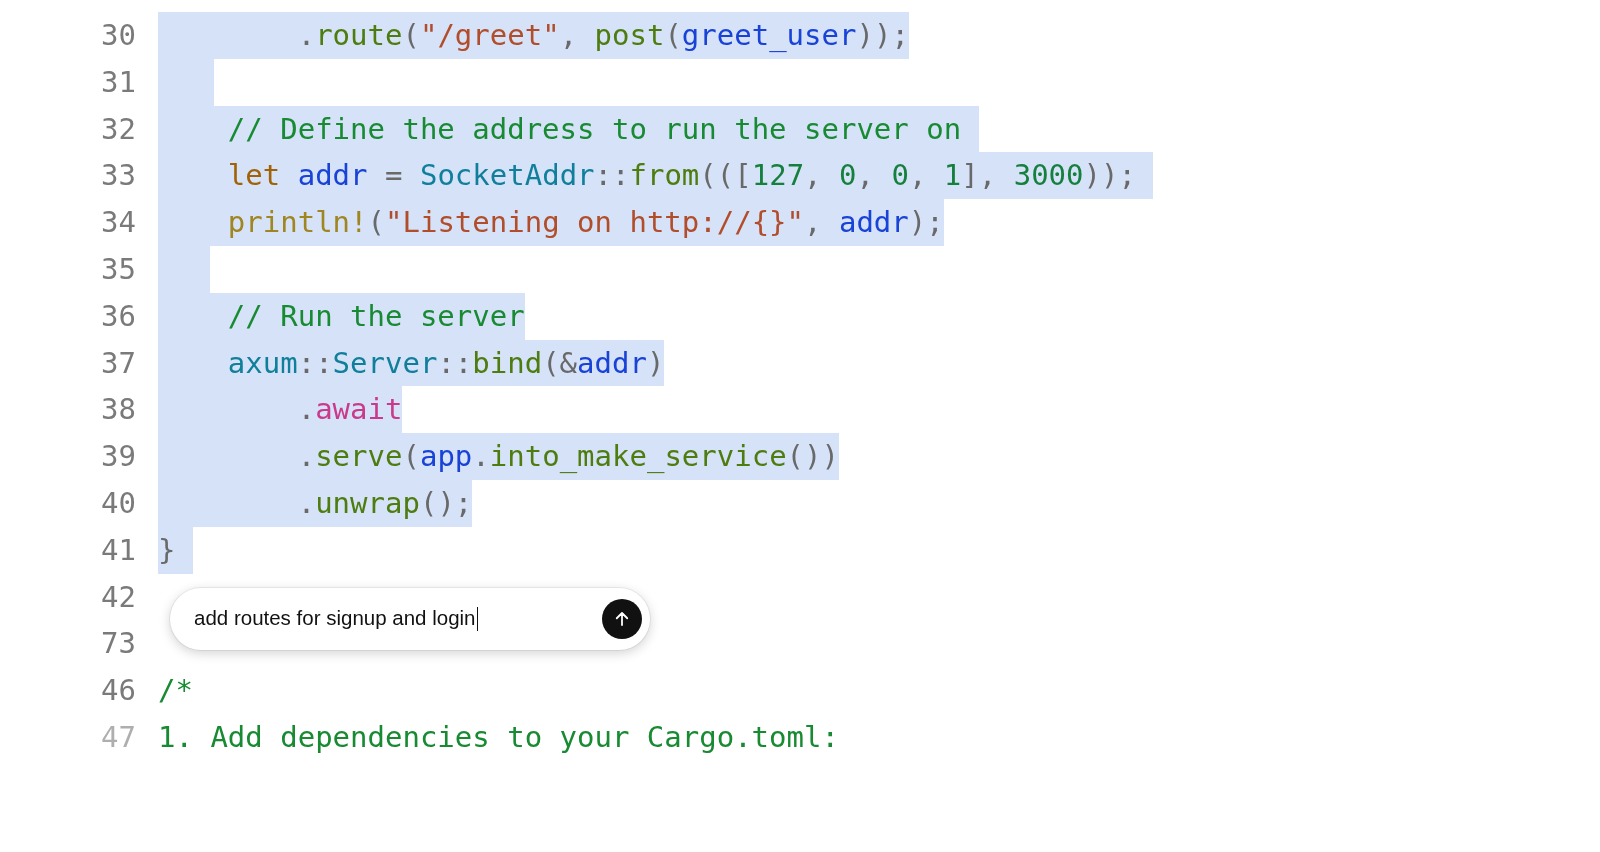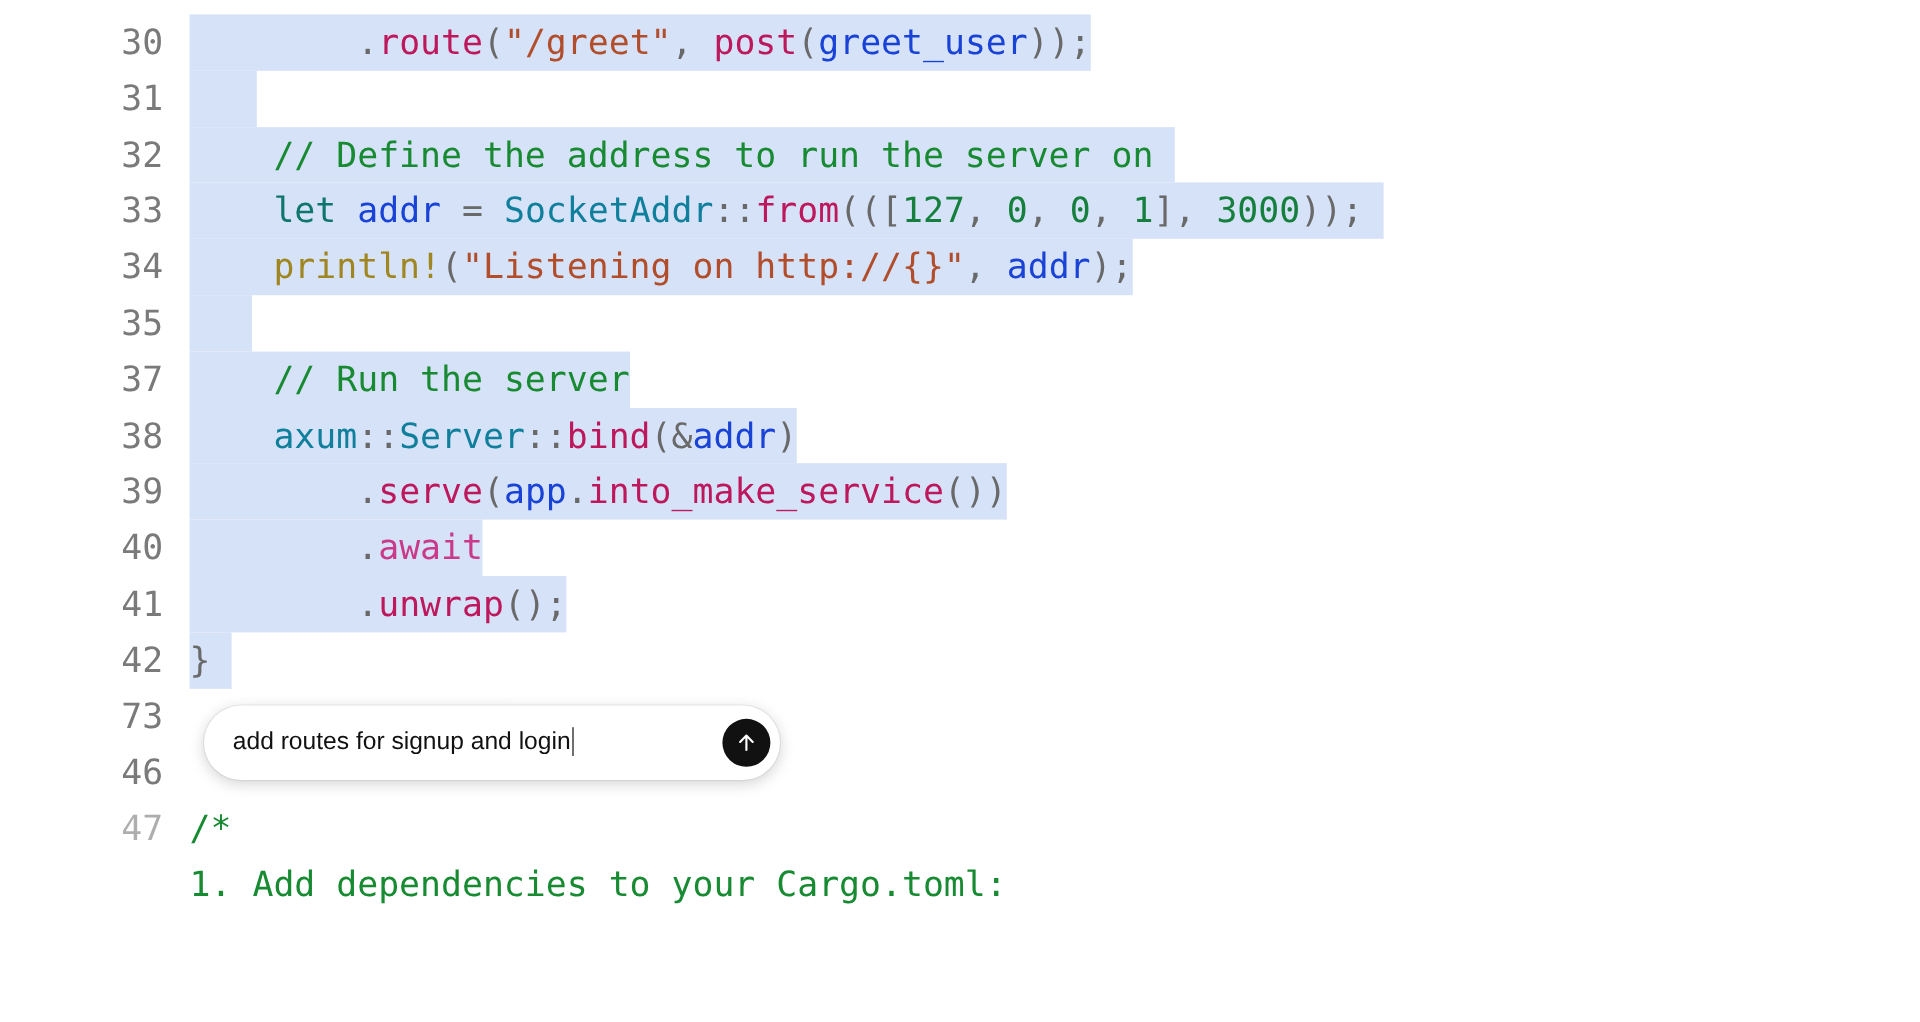--- a/index.html
+++ b/index.html
@@ -33,25 +33,25 @@
     height: 46.8px;
     line-height: 46.8px;
     white-space: pre;
     display: flex;
     align-items: center;
   }
   .sel { background: #d6e2f8; }
   .seg { display: inline; }
   
   .c-comment { color: #178a32; }
-  .c-keyword { color: #0f766e; margin-top: 20px; }
+  .c-keyword { color: #a16207; margin-top: 20px; }
   .c-var     { color: #1942d6; }
   .c-punct   { color: #696969; }
   .c-type    { color: #0f7f9b; }
-  .c-fn      { color: #be185d; }
+  .c-fn      { color: #4d7c0f; }
   .c-num     { color: #15803d; }
   .c-str     { color: #b14d2a; }
   .c-macro   { color: #a08620; }
   .c-await   { color: #c93a8a; }
   .c-dot     { color: #696969; }
   .c-brace   { color: #696969; }
   .c-turbofish { color: #696969; }
 
   
   .prompt-pill {
@@ -106,20 +106,21 @@
 <body>
 
 <div class="editor">
   <div class="gutter">
     <div>30</div>
     <div>31</div>
     <div>32</div>
     <div>33</div>
     <div>34</div>
     <div>35</div>
+    <div>36</div>
     <div>37</div>
     <div>38</div>
     <div>39</div>
     <div>40</div>
     <div>41</div>
     <div>42</div>
     <div>73</div>
     <div>46</div>
     <div class="cut">47</div>
   </div>
@@ -135,23 +136,23 @@
     <div class="line"><span class="sel"><span class="seg">    </span><span class="seg c-keyword">let</span><span class="seg"> </span><span class="seg c-var">addr</span><span class="seg"> </span><span class="seg c-punct">=</span><span class="seg"> </span><span class="seg c-type">SocketAddr</span><span class="seg c-turbofish">::</span><span class="seg c-fn">from</span><span class="seg c-punct">((</span><span class="seg c-punct">[</span><span class="seg c-num">127</span><span class="seg c-punct">, </span><span class="seg c-num">0</span><span class="seg c-punct">, </span><span class="seg c-num">0</span><span class="seg c-punct">, </span><span class="seg c-num">1</span><span class="seg c-punct">]</span><span class="seg c-punct">, </span><span class="seg c-num">3000</span><span class="seg c-punct">));</span>&nbsp;</span></div>
 
     <div class="line"><span class="sel"><span class="seg">    </span><span class="seg c-macro">println!</span><span class="seg c-punct">(</span><span class="seg c-str">"Listening on http://{}"</span><span class="seg c-punct">, </span><span class="seg c-var">addr</span><span class="seg c-punct">);</span></span></div>
 
     <div class="line"><span class="sel">&nbsp;&nbsp;&nbsp;</span></div>
 
     <div class="line"><span class="sel"><span class="seg">    </span><span class="seg c-comment">// Run the server</span></span></div>
 
     <div class="line"><span class="sel"><span class="seg">    </span><span class="seg c-type">axum</span><span class="seg c-turbofish">::</span><span class="seg c-type">Server</span><span class="seg c-turbofish">::</span><span class="seg c-fn">bind</span><span class="seg c-punct">(</span><span class="seg c-punct">&amp;</span><span class="seg c-var">addr</span><span class="seg c-punct">)</span></span></div>
 
+    <div class="line"><span class="sel"><span class="seg">        </span><span class="seg c-dot">.</span><span class="seg c-await">await</span></span></div>
+
     <div class="line"><span class="sel"><span class="seg">        </span><span class="seg c-dot">.</span><span class="seg c-fn">serve</span><span class="seg c-punct">(</span><span class="seg c-var">app</span><span class="seg c-dot">.</span><span class="seg c-fn">into_make_service</span><span class="seg c-punct">()</span><span class="seg c-punct">)</span></span></div>
-
-    <div class="line"><span class="sel"><span class="seg">        </span><span class="seg c-dot">.</span><span class="seg c-await">await</span></span></div>
 
     <div class="line"><span class="sel"><span class="seg">        </span><span class="seg c-dot">.</span><span class="seg c-fn">unwrap</span><span class="seg c-punct">();</span></span></div>
 
     <div class="line"><span class="sel"><span class="seg c-brace">}</span>&nbsp;</span></div>
 
     <div class="line-host line42-host">
       <div class="line"><span></span></div>
       <div class="prompt-pill">
         <div class="prompt-text">
           <span>add routes for signup and login</span><span class="caret"></span>

